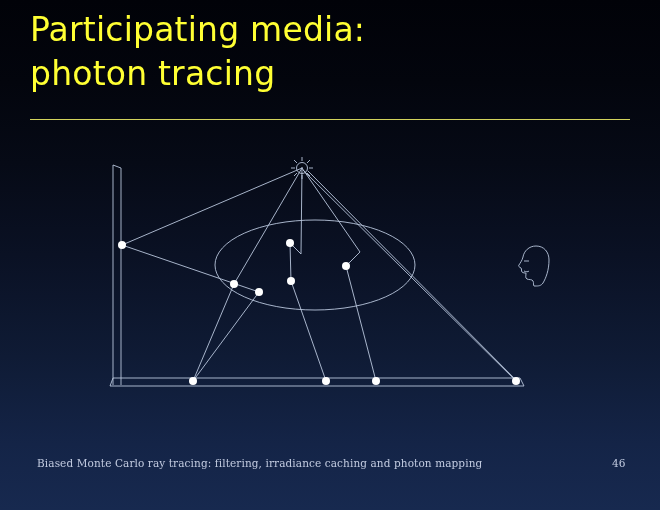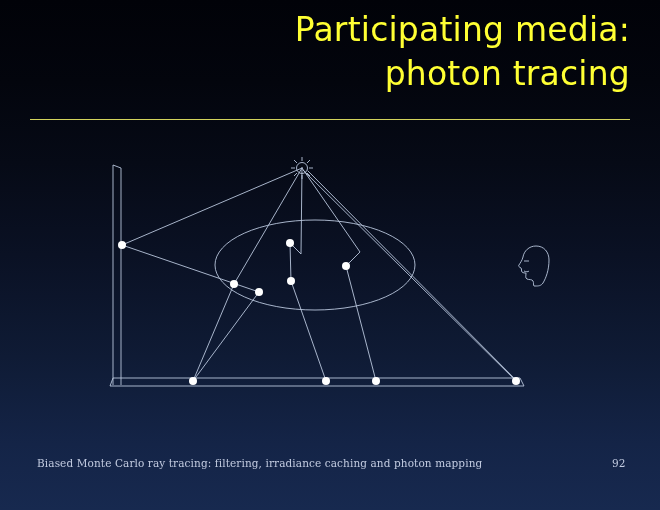--- a/index.html
+++ b/index.html
@@ -15,21 +15,20 @@
     background: linear-gradient(to bottom,
         #020308 0%,
         #04060e 18%,
         #070b18 34%,
         #0b1227 52%,
         #101c38 72%,
         #152murky 72%,
         #16264a 88%,
         #17294f 100%);
     font-family: "DejaVu Sans", sans-serif;
-    text-align: right;
   }
   
   #slide {
     background: linear-gradient(to bottom,
         #010208 0%,
         #03050d 16%,
         #060a16 32%,
         #0a1124 50%,
         #0f1b35 70%,
         #142447 87%,
@@ -169,16 +168,16 @@
       <circle cx="346" cy="266" r="4"></circle>
       <circle cx="193" cy="381" r="4"></circle>
       <circle cx="326" cy="381" r="4"></circle>
       <circle cx="376" cy="381" r="4"></circle>
       <circle cx="516" cy="381" r="4"></circle>
     </g>
   </svg>
 
   <div id="footer">
     <div id="footer-text">Biased Monte Carlo ray tracing: filtering, irradiance caching and photon mapping</div>
-    <div id="footer-page">92</div>
+    <div id="footer-page">46</div>
   </div>
 
 </div>
 
 </body></html>

